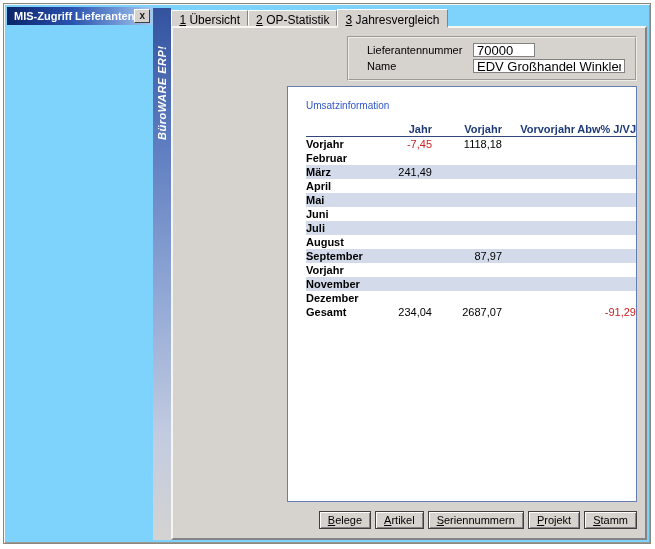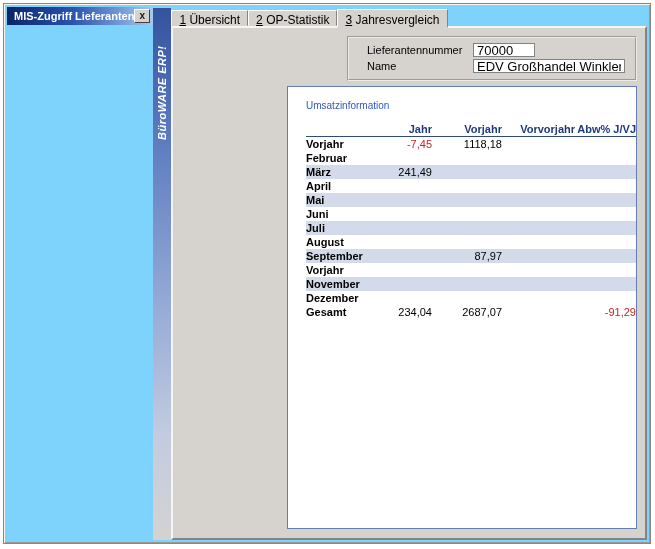--- a/index.html
+++ b/index.html
@@ -206,17 +206,24 @@
                   <span class="cell col-month">Gesamt</span>
                   <span class="cell col-num c1">234,04</span>
                   <span class="cell col-num c2">2687,07</span>
                   <span class="cell col-num c3"></span>
                   <span class="cell col-num c4 neg">-91,29</span>
                 </div>
               </div>
           </div>
         </div>
 
+        <div class="buttonbar">
+            <button class="winbtn"><u>B</u>elege</button>
+            <button class="winbtn"><u>A</u>rtikel</button>
+            <button class="winbtn"><u>S</u>eriennummern</button>
+            <button class="winbtn"><u>P</u>rojekt</button>
+            <button class="winbtn"><u>S</u>tamm</button>
+          </div>
 
       </div>
     </div>
   </div>
 </div>
 
 </body></html>

